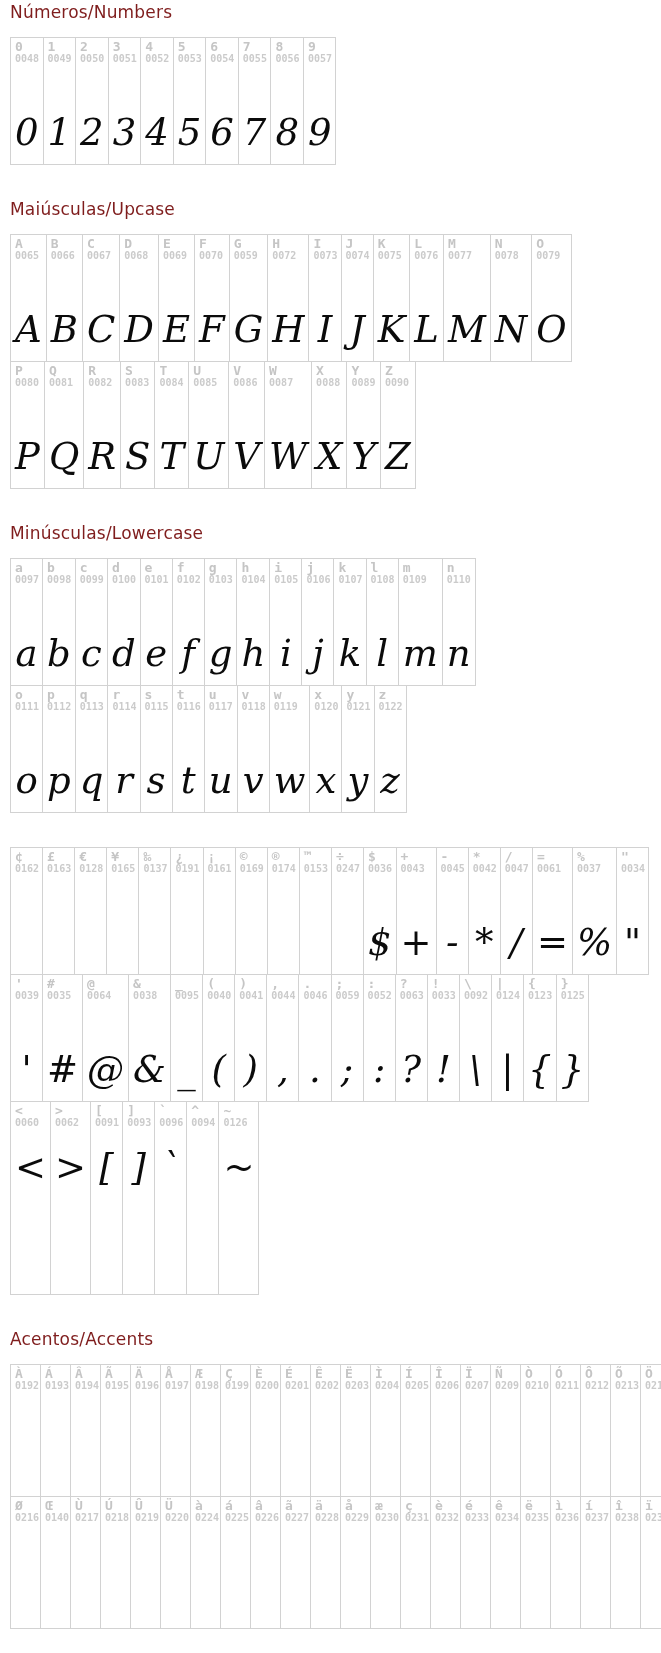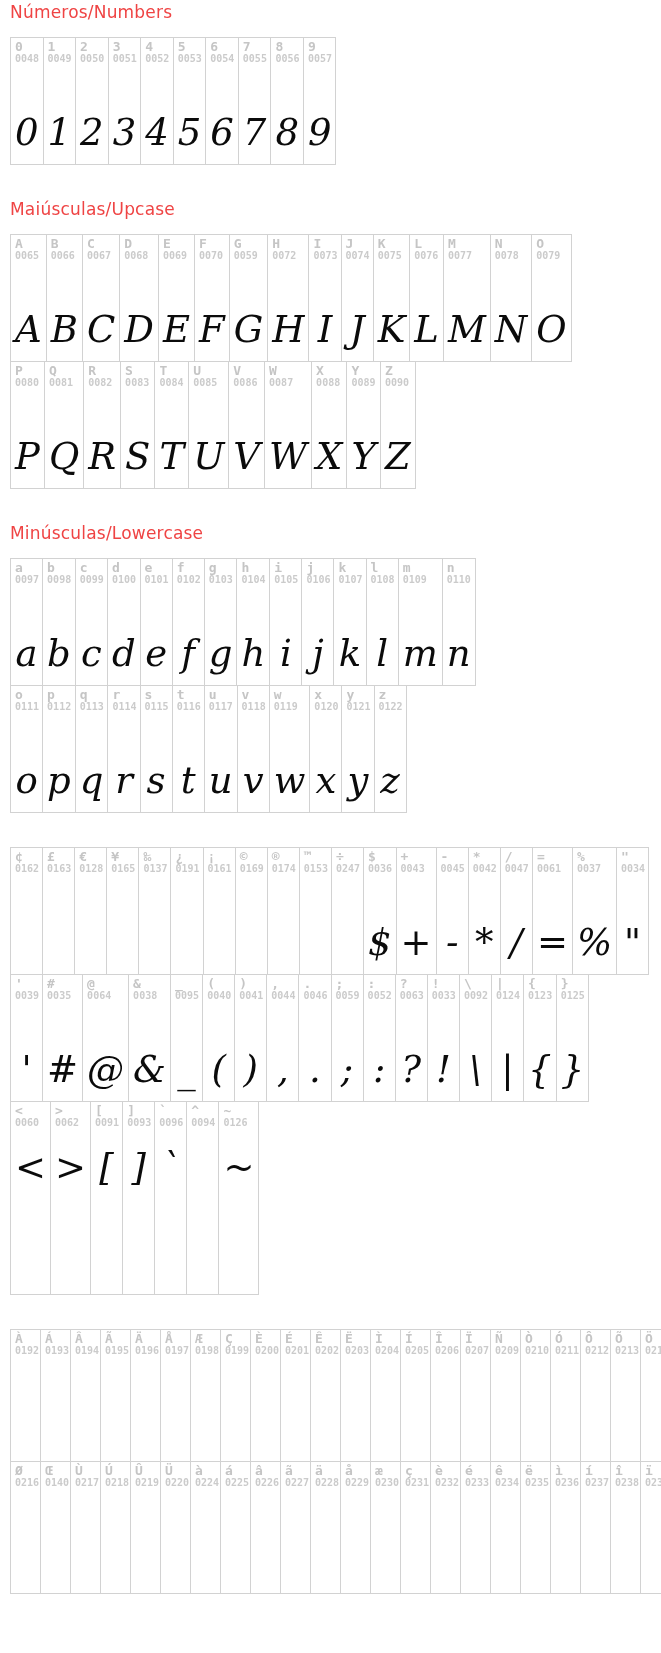--- a/index.html
+++ b/index.html
@@ -3,21 +3,21 @@
 <meta charset="utf-8">
 <style>
   html,body{margin:0;padding:0;background:#ffffff;}
   body{
     width:661px;height:1653px;overflow:hidden;
     font-family:"DejaVu Sans","Liberation Sans",sans-serif;
     box-sizing:border-box;padding:2px 0 0 10px;
   }
   .section{margin:0 0 34px 0;}
   .section-title{
-    font-size:17px;font-weight:400;color:#ef4444;
+    font-size:17px;font-weight:400;color:#7f1d1d;
     margin:0 0 15px 0;letter-spacing:.2px;
   }
   .grid{display:block;}
   .grid-row{display:flex;flex-wrap:nowrap;align-items:stretch;}
   .grid-row + .grid-row{margin-top:-1px;}
   .cell{
     border:1px solid #d2d2d2;background:#fff;
     margin-left:-1px;box-sizing:border-box;
     display:flex;flex-direction:column;
     min-width:31px;
@@ -1020,20 +1020,21 @@
               <span class="cell-code">0126</span>
             </div>
             <div class="cell-glyph-area">
               <span class="cell-glyph">~</span>
             </div>
           </div>
         </div>
       </div>
     </div>
     <div class="section section-accents">
+      <h2 class="section-title">Acentos/Accents</h2>
       <div class="grid">
         <div class="grid-row">
           <div class="cell">
             <div class="cell-head">
               <span class="cell-char">À</span>
               <span class="cell-code">0192</span>
             </div>
             <div class="cell-glyph-area">
               <span class="cell-glyph"></span>
             </div>

